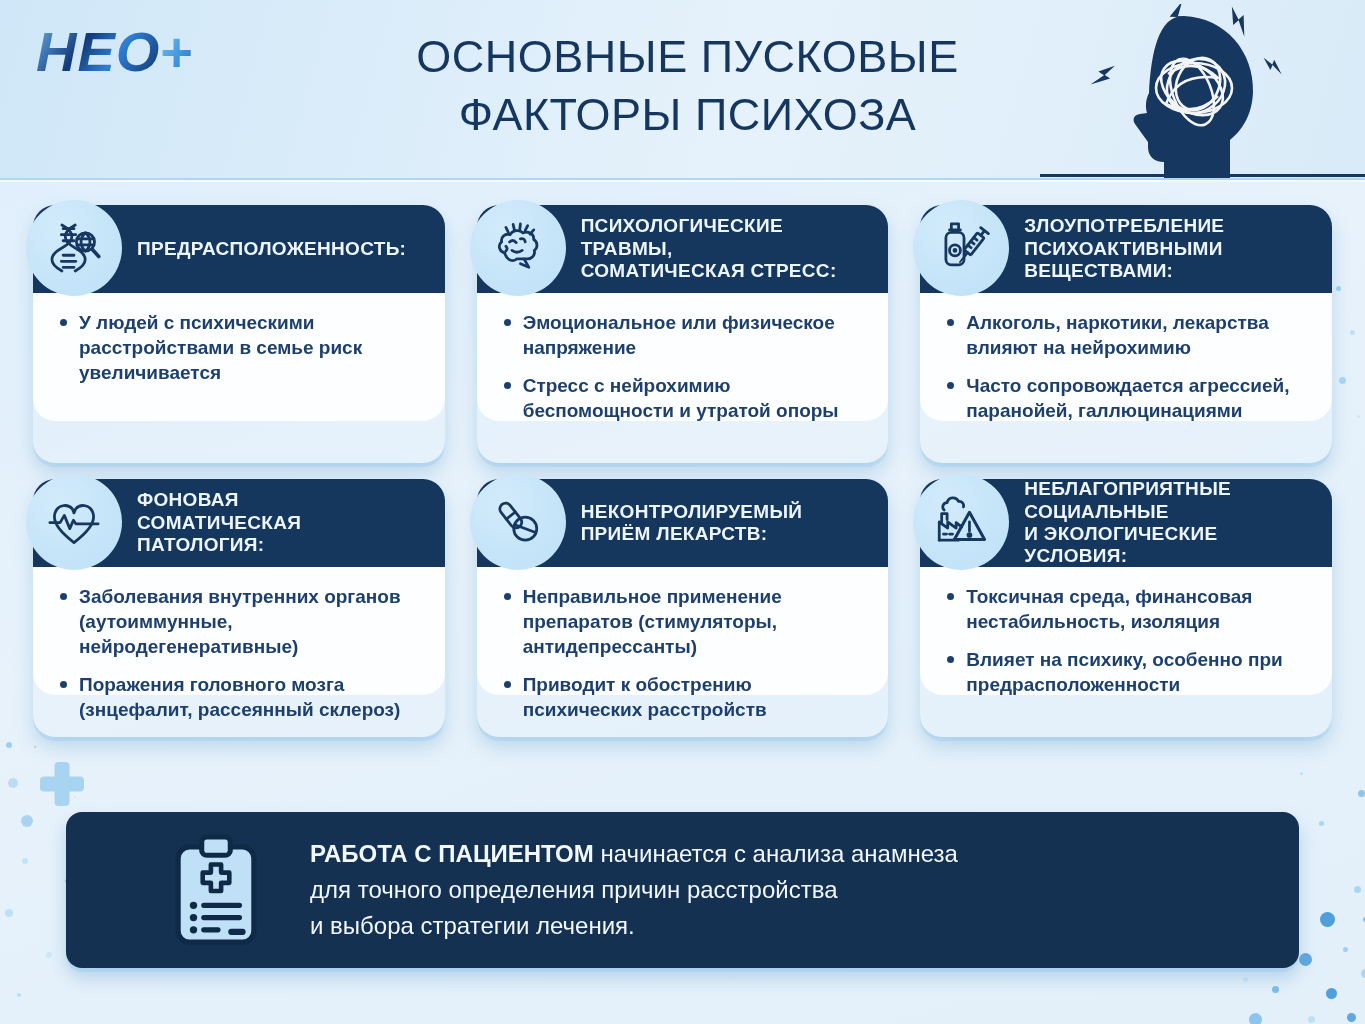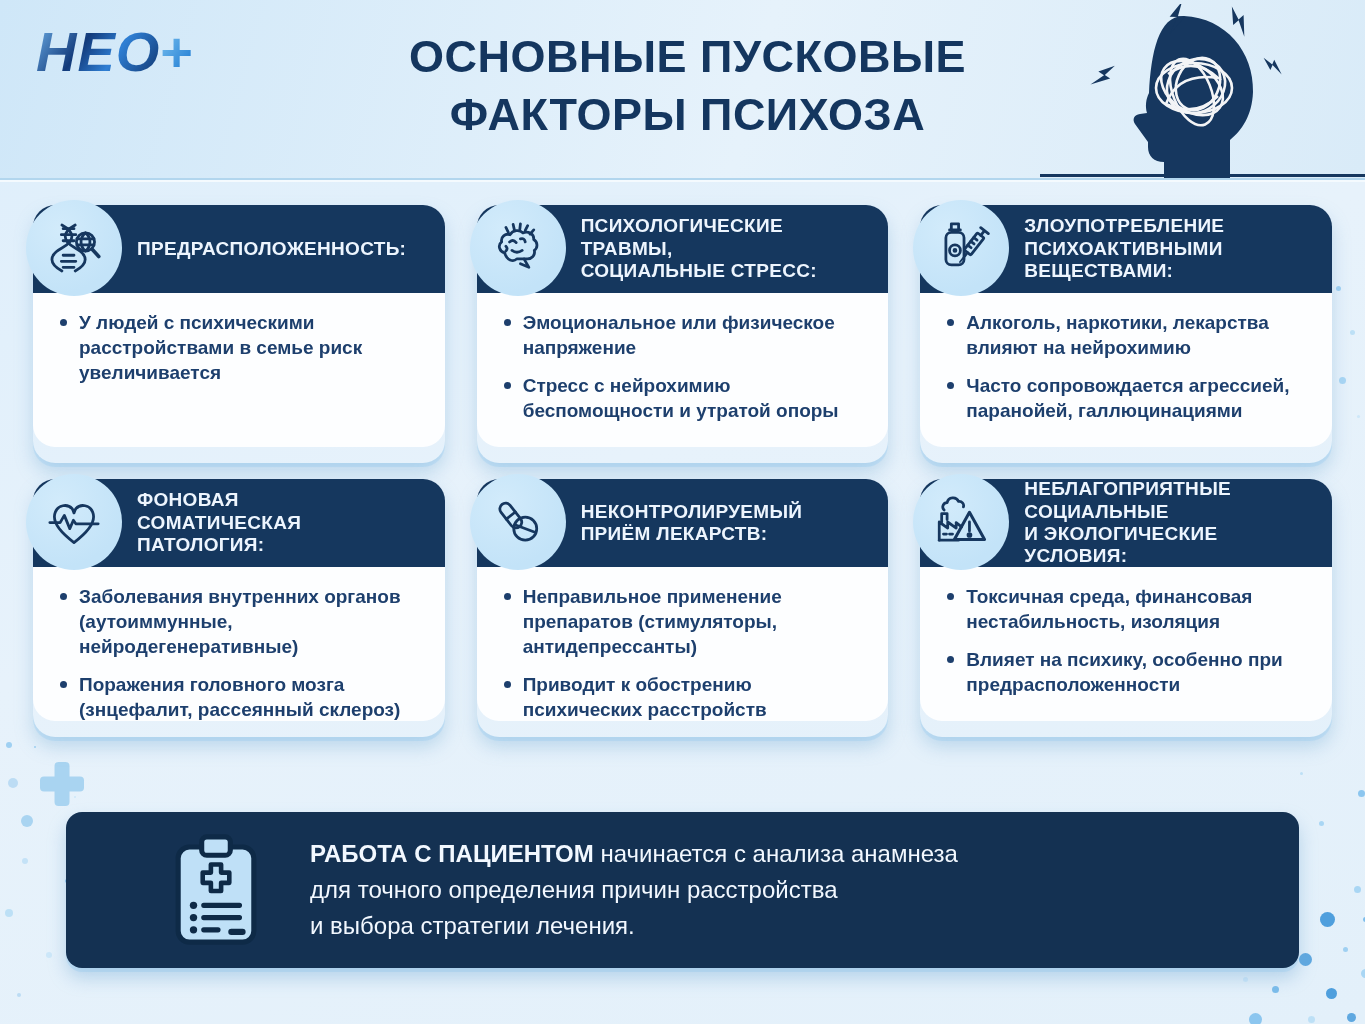--- a/index.html
+++ b/index.html
@@ -19,21 +19,21 @@
   .logo .neo {
     background: linear-gradient(125deg,#6fb1ea 0%, #123a7a 38%, #2f7fd4 62%, #0d2f66 100%);
     -webkit-background-clip:text; background-clip:text; color:transparent;font-style:italic;
   }
   .logo .pl {
     background: linear-gradient(125deg,#8acdf4 0%, #2f88d8 70%, #1565b4 100%);
     -webkit-background-clip:text; background-clip:text; color:transparent;
   }
   .main-title {
     position:absolute; left:10px; right:0; margin:0 auto; top:28px; width:760px;
-    text-align:center; font-size:45px; line-height:1.28; font-weight:700;
+    text-align:center; font-size:45px; line-height:1.28; font-weight:400;
     letter-spacing:.5px; color: var(--title-text,#14365f); white-space:pre-line;
   }
   .head-art { position:absolute; left:1064px; top:4px; }
   .head-baseline { position:absolute; left:1040px; top:174px; width:325px; height:3px; background: var(--icon-stroke,#16375f); }
   
   .plus { position:absolute; }
   .plus::before { content:''; position:absolute; left:50%; top:0; width:34%; height:100%; transform:translateX(-50%); border-radius:4px; background:currentColor; }
   .plus::after  { content:''; position:absolute; top:50%; left:0; height:34%; width:100%; transform:translateY(-50%); border-radius:4px; background:currentColor; }
   .dots { position:absolute; border-radius:50%; }
   .dots-tl { left:14px; top:8px; width:7px; height:7px; background:#5fa8e0;
@@ -66,21 +66,21 @@
   }
   .card { position:relative; border-radius:22px;
     box-shadow: 0 10px 18px rgba(110,165,210,.35), 0 4px 0 #cfe8fa; }
   .card-head {
     position:relative; height:88px; background: var(--card-header-bg,#15375e);
     border-radius:22px 22px 0 0; display:flex; align-items:center;
     padding-left:104px; padding-right:14px; box-sizing:border-box;
   }
   .card-title { color: var(--header-text,#edf5fe); font-weight:700; font-size:19px;
     line-height:1.18; letter-spacing:.3px; white-space:pre-line; margin:0; }
-  .card-body { background:#fdfeff; border-radius:0 0 22px 22px; height:154px; box-sizing:border-box; }
+  .card-body { background:#fdfeff; border-radius:0 0 22px 22px; height:128px; box-sizing:border-box; }
   .card-body ul { margin:0; padding:17px 22px 0 46px; list-style:none; }
   .card-body li { position:relative; font-size:19px; line-height:1.32; font-weight:600;
     color: var(--body-text,#1d3f6d); margin-bottom:13px; }
   .card-body li::before { content:''; position:absolute; left:-19px; top:9px;
     width:7px; height:7px; border-radius:50%; background: var(--body-text,#1d3f6d); }
   .icon-circle {
     position:absolute; left:-7px; top:-5px; width:96px; height:96px; border-radius:50%;
     background: radial-gradient(circle at 35% 30%, #d2ebfb, var(--icon-circle,#c3e3f8) 70%);
     display:flex; align-items:center; justify-content:center; z-index:2;
   }
@@ -162,21 +162,21 @@
       <div class="icon-circle">
         <svg class="icn" width="58" height="58" viewBox="0 0 96 96">
           <path d="M28 14 l4 8 M40 9 l2 9 M52 8 l-1 9 M64 11 l-4 8 M74 18 l-6 7"></path>
           <path d="M26 56 C17 54 14 43 21 38 C19 30 27 23 35 26 C39 18 51 17 56 23 C65 19 75 25 74 34 C81 38 81 48 75 52 C77 60 70 67 62 66 L46 66 C40 72 29 68 26 56 Z"></path>
           <path d="M58 66 L66 80 L52 74"></path>
           <path d="M34 38 q6 -5 11 1 M52 33 q7 -2 8 5 M38 52 q8 6 17 0 M28 45 q4 4 0 8"></path>
         </svg>
       </div>
       <div class="card-head">
         <h2 class="card-title">ПСИХОЛОГИЧЕСКИЕ ТРАВМЫ,
-СОЦИАЛЬНЫЕ СТРЕСС:</h2>
+СОМАТИЧЕСКАЯ СТРЕСС:</h2>
       </div>
       <div class="card-body">
         <ul>
           <li>Эмоциональное или физическое напряжение</li>
           <li>Стресс с нейрохимию беспомощности и утратой опоры</li>
         </ul>
       </div>
     </div>
 
     <div class="card">

